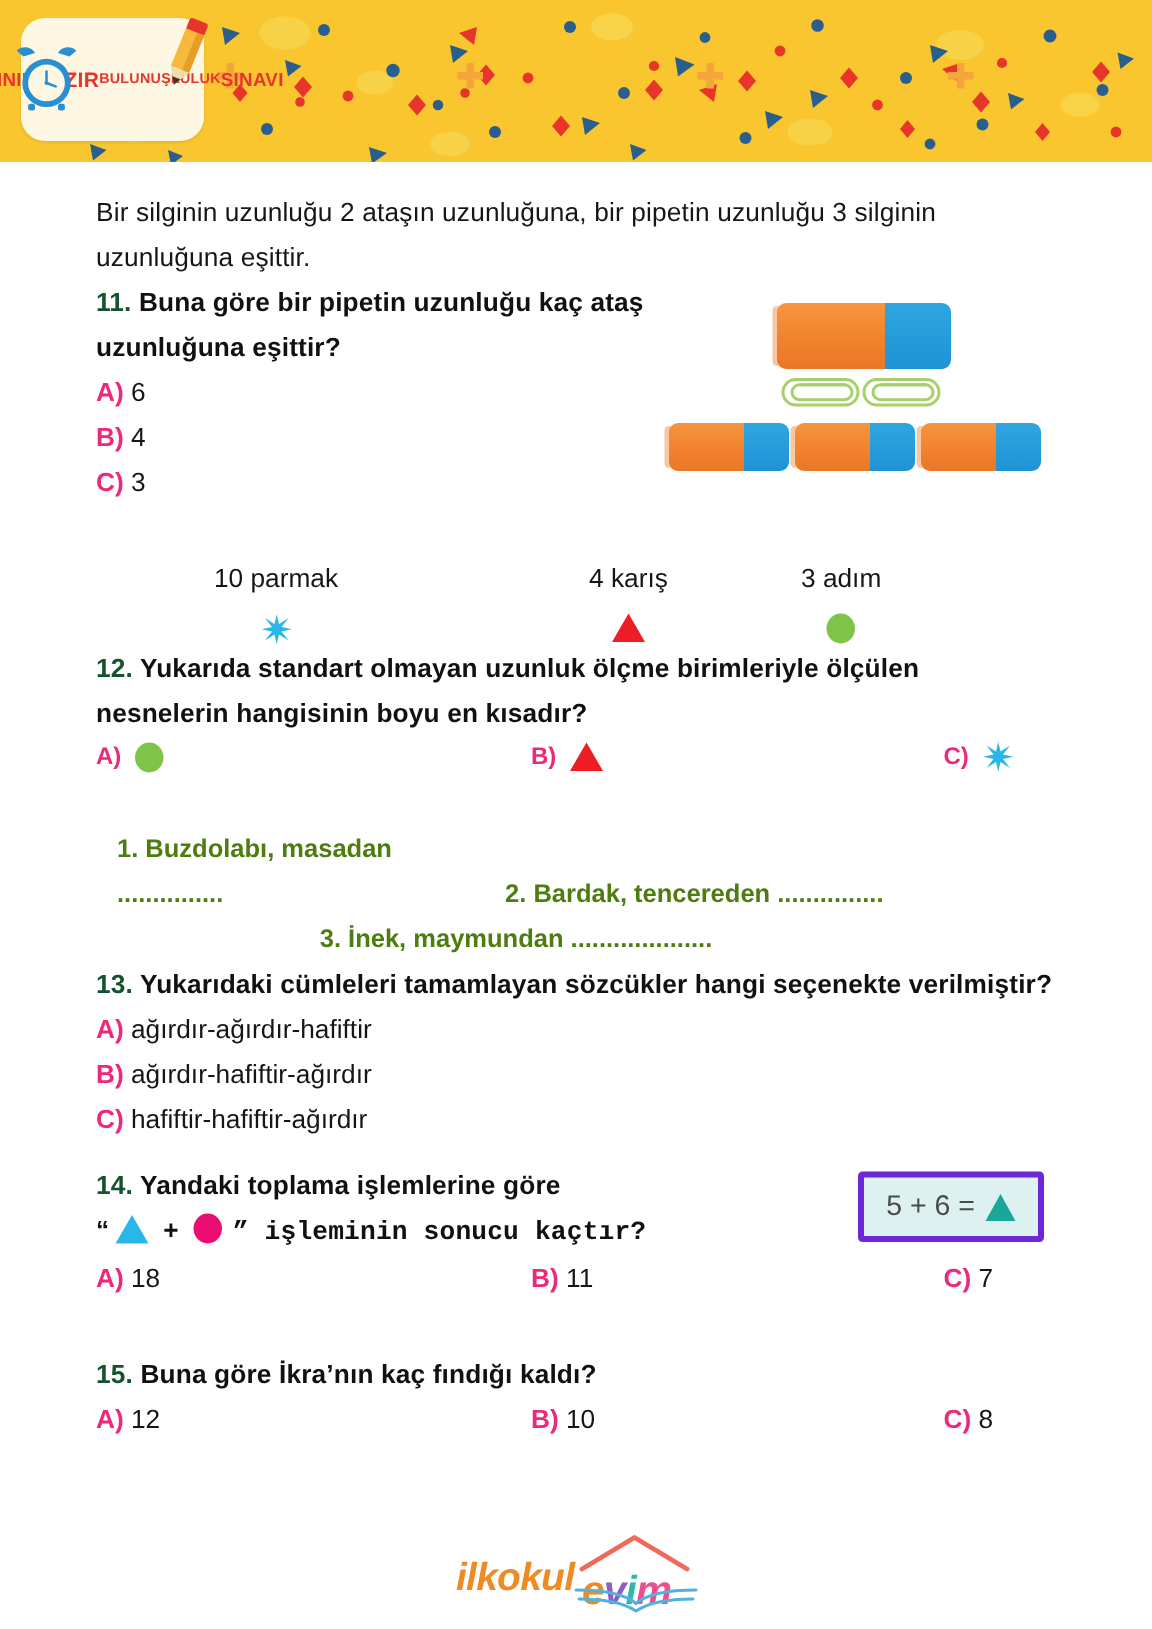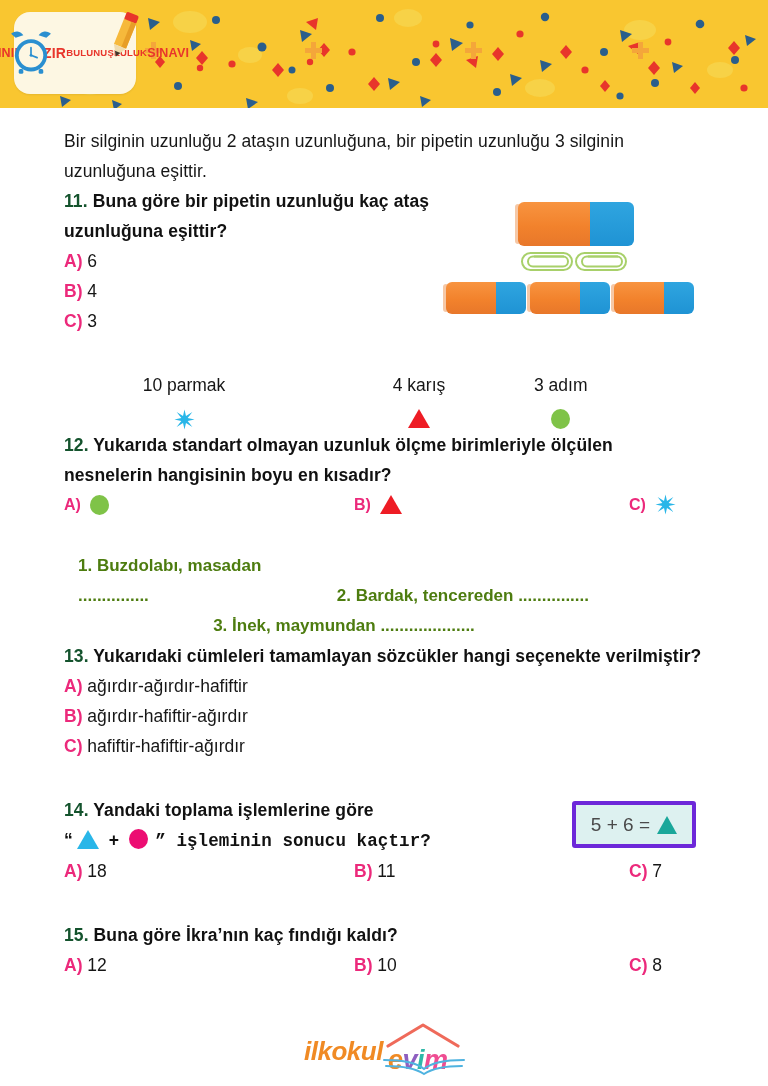--- a/index.html
+++ b/index.html
@@ -176,21 +176,21 @@
   .sub-row {
     font-size: 17px;
     line-height: 30px;
     color: #4d7c0f;
     font-weight: bold;
   }
   .sub-row .s-a { display: inline-block; width: 268px; padding-left: 14px; }
   .sub-center { text-align: center; padding-right: 80px; }
 
   
-  #q14 { margin-top: 34px; }
+  #q14 { margin-top: 14px; }
   #q14 .q14-body { width: 380px; }
   .eqboxes {
     position: absolute;
     right: 8px; top: 6px;
     display: flex; gap: 6px;
   }
   .eqbox {
     display: flex; align-items: center; justify-content: center;
     gap: 7px;
     height: 47px; padding: 0 15px;

